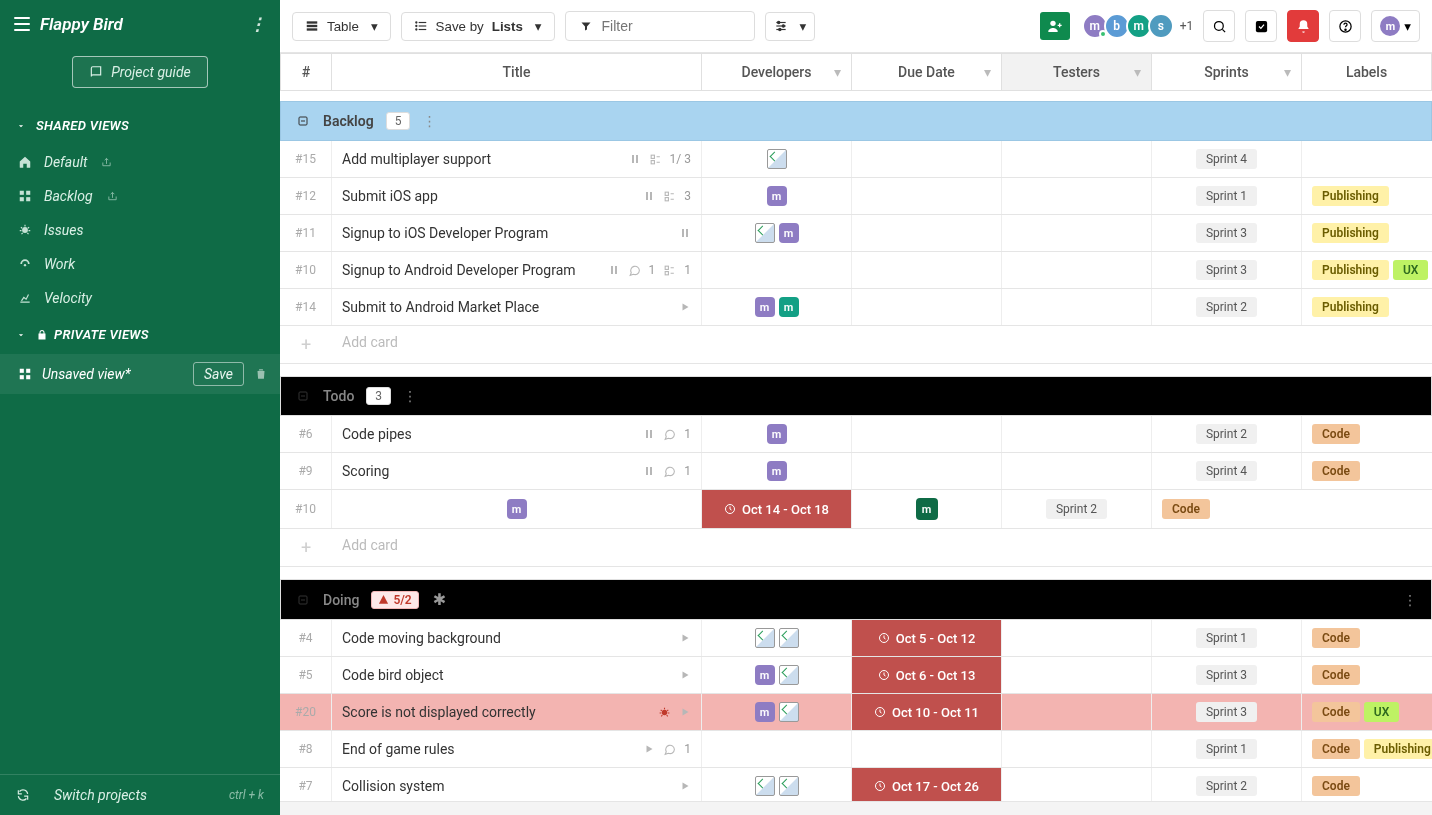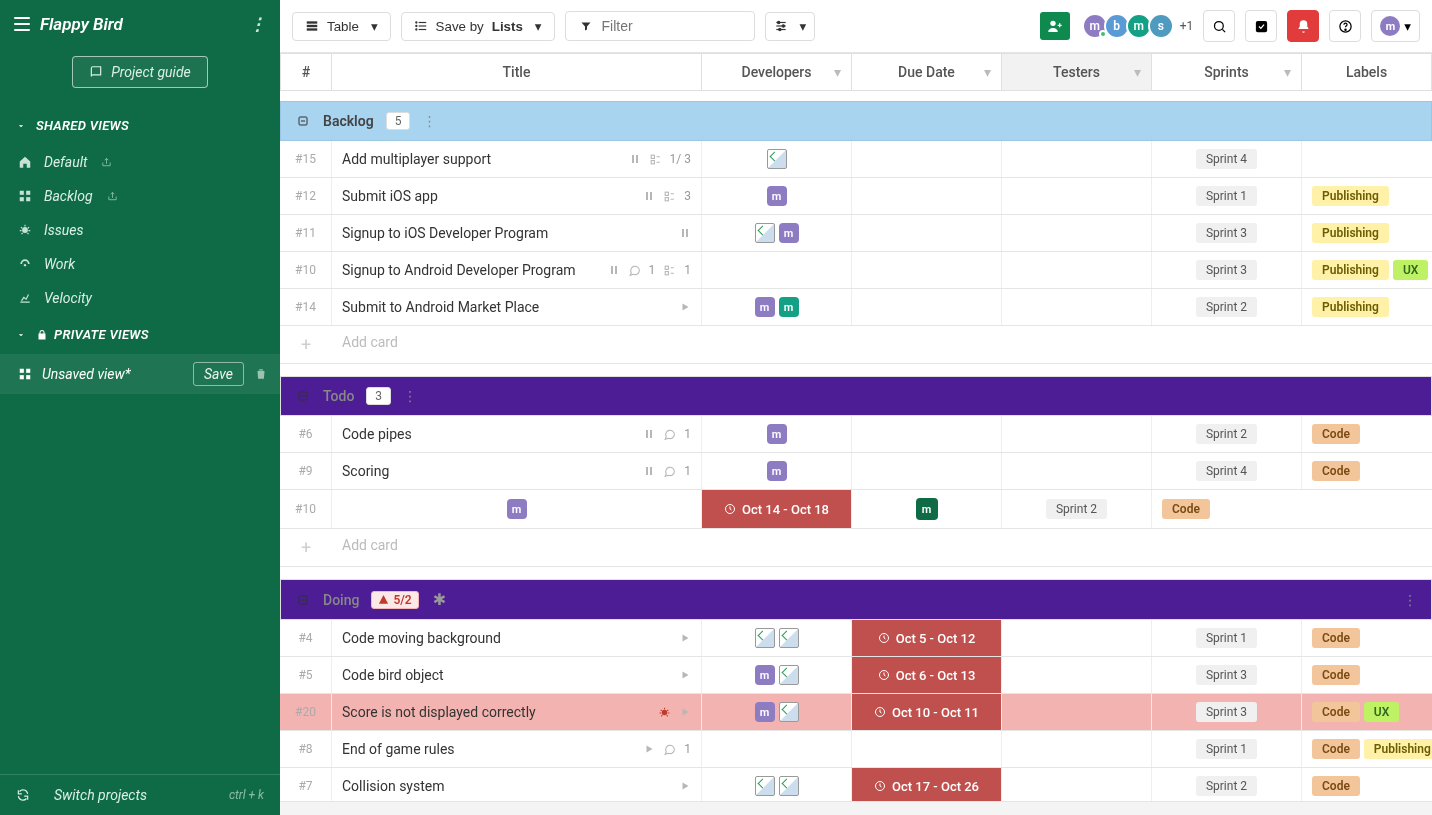--- a/index.html
+++ b/index.html
@@ -148,21 +148,21 @@
 .gh.testers { background: #f2f2f2; }
 
 
 .group { margin: 12px 0 0 0; }
 .group-head {
   display: flex; align-items: center; gap: 12px;
   padding: 10px 14px;
   border: 1px solid #e0e0e0;
 }
 .group-head.backlog { background: #a9d4f0; border-color: #9bc7e4; }
-.group-head.todo, .group-head.doing { background: #4c1d95; }
+.group-head.todo, .group-head.doing { background: #000000; }
 .collapse-btn { width:16px;height:16px;display:flex;align-items:center;justify-content:center;cursor:pointer; }
 .group-head .title { font-weight: 600; color: #444; }
 .group-head.todo .title, .group-head.doing .title { color: #888; font-weight: 500; }
 .count-chip {
   background: #fff; border-radius: 3px; padding: 1px 8px; color: #666; font-size: 12px; border: 1px solid #ddd;
 }
 .group-head .menu { color: #888; cursor: pointer; }
 .wip-badge {
   display: inline-flex; align-items: center; gap: 4px;
   background: #fde8e8; border: 1px solid #f2b6b6; color: #c0392b;

